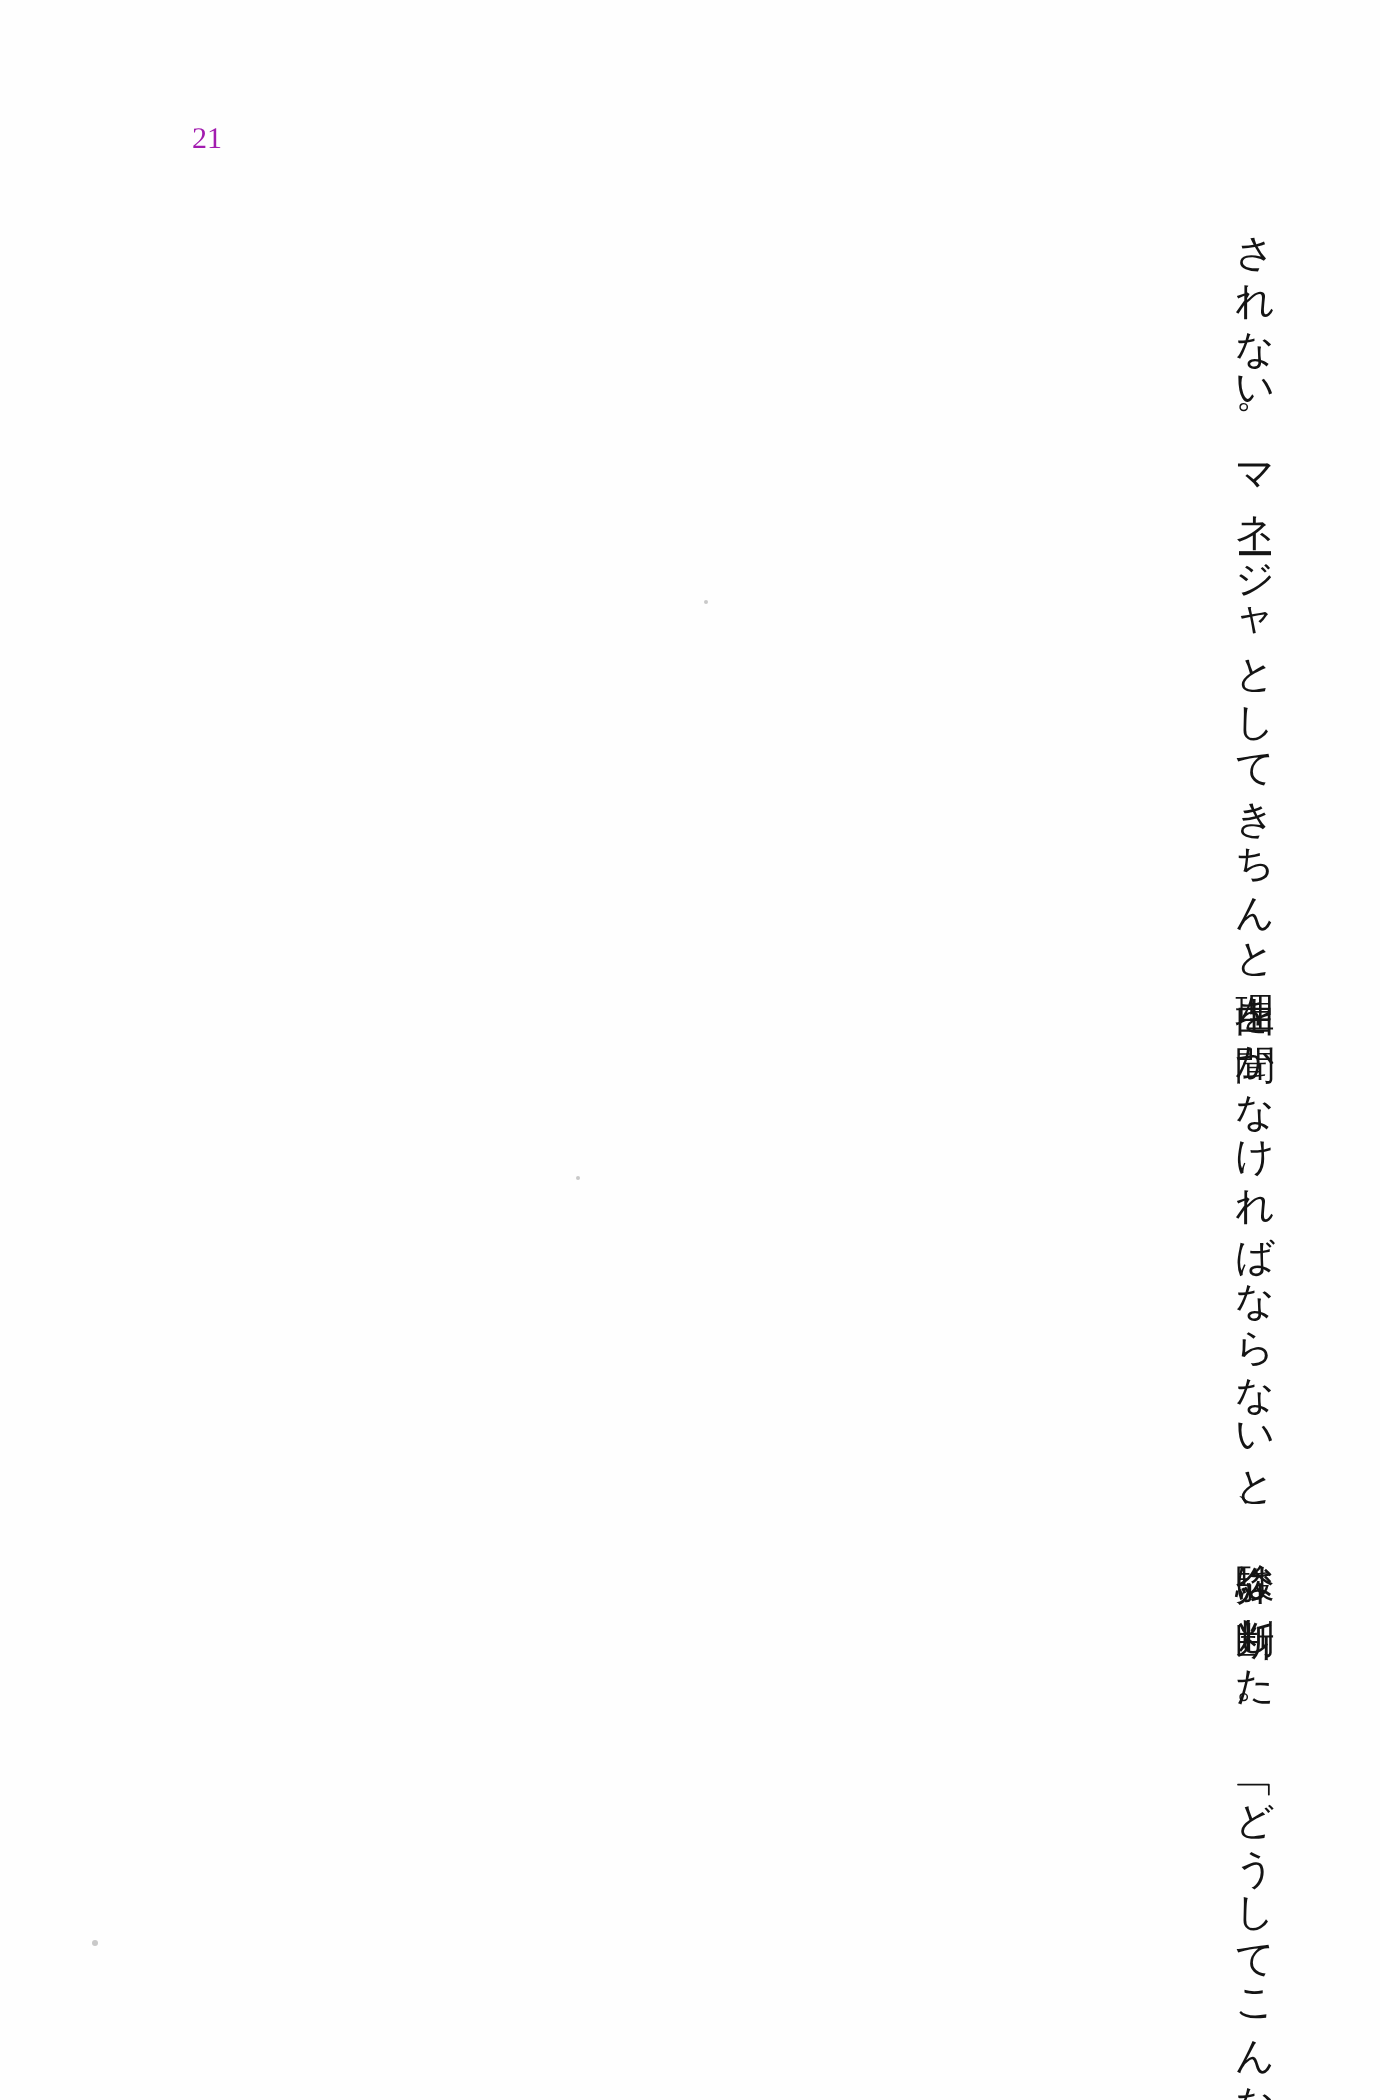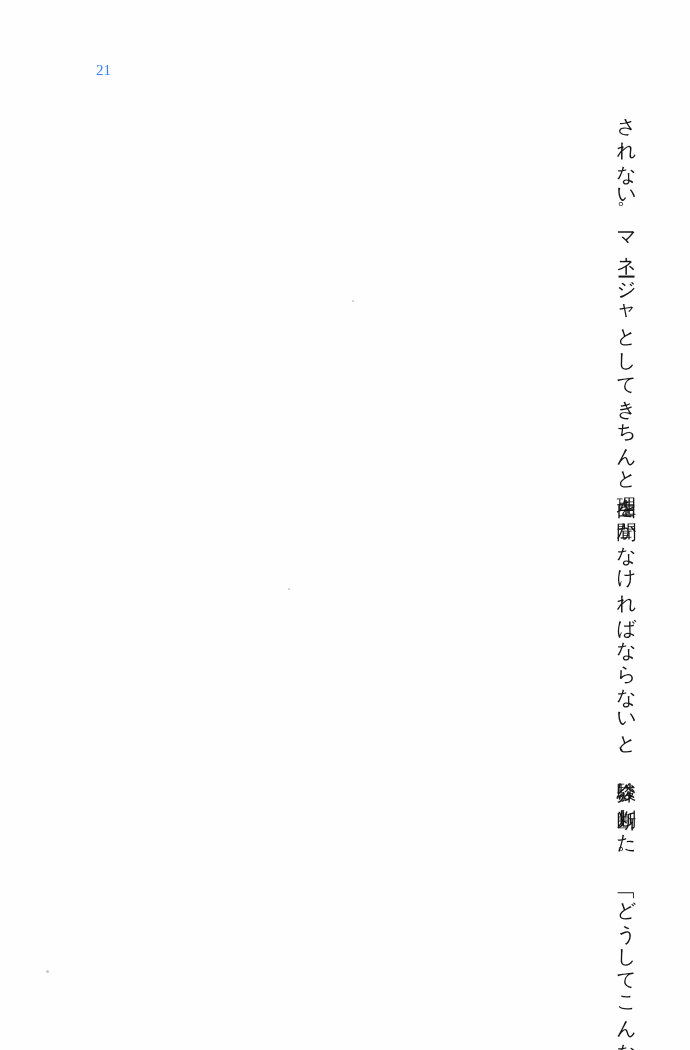--- a/index.html
+++ b/index.html
@@ -25,21 +25,21 @@
     background: #fefefe;
   }
 
   
   #page-number {
     position: absolute;
     left: 96px;
     top: 62px;
     font-size: 15px;
     font-family: "Liberation Serif", "DejaVu Serif", serif;
-    color: #3b82f6;
+    color: #a21caf;
     letter-spacing: 0;
   }
 
   
   #text-block {
     position: absolute;
     right: 54px;
     top: 104px;
     width: 560px;
     height: 850px;

